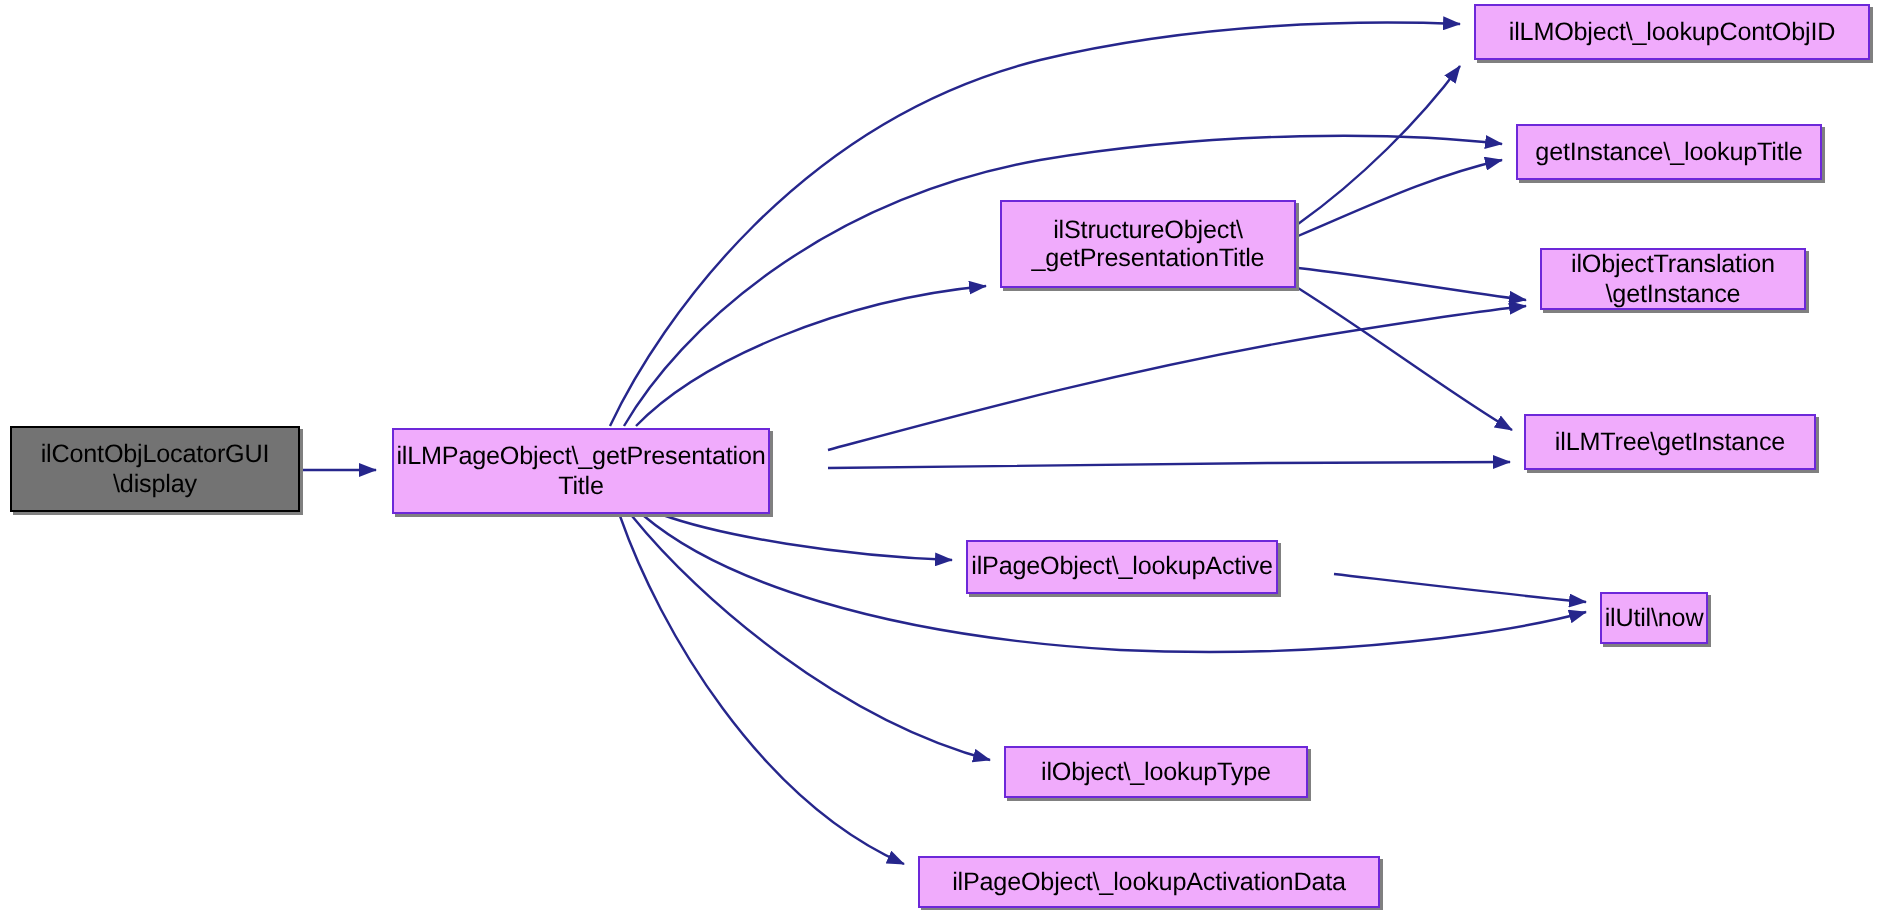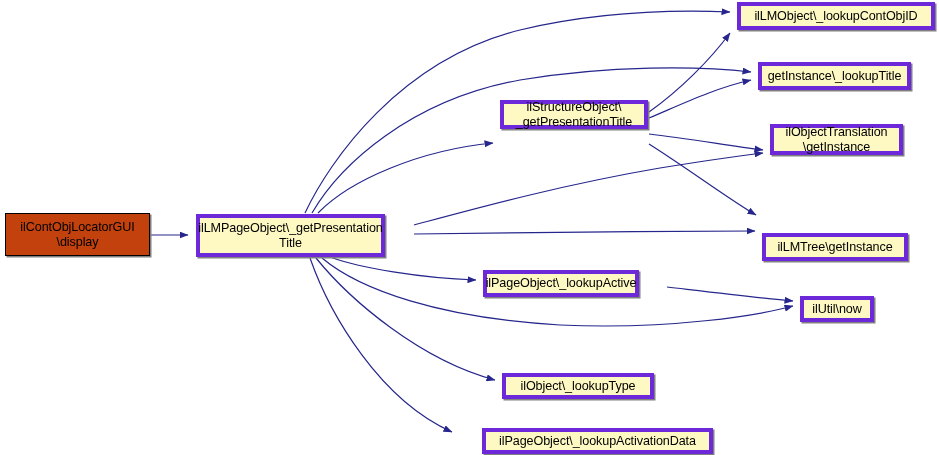--- a/index.html
+++ b/index.html
@@ -23,32 +23,32 @@
     height: 455px;
     pointer-events: none;
   }
   .node {
     position: absolute;
     box-sizing: border-box;
     display: flex;
     align-items: center;
     justify-content: center;
     text-align: center;
-    background: #fef9c3;
-    border: 4px solid #6d28d9;
+    background: #f0abfc;
+    border: 1px solid #6d28d9;
     box-shadow: 1.5px 1.5px 0 0 #808080;
     color: #000000;
     font-size: 12.6px;
     line-height: 14.5px;
     letter-spacing: -0.1px;
     white-space: pre-line;
     z-index: 2;
   }
   .node.root {
-    background: #c2410c;
+    background: #737373;
     border: 1px solid #000000;
   }
   .node-label {
     display: block;
     padding: 0 4px;
     white-space: pre-line;
   }
 </style>
 </head>
 <body>
@@ -78,26 +78,26 @@
         <path d="M649,144 C690,170 730,200 756,215" fill="none" stroke="#26268c" stroke-width="1.2" marker-end="url(#arrowhead)"></path>
         <path d="M667,287 C710,292 760,298 793,301" fill="none" stroke="#26268c" stroke-width="1.2" marker-end="url(#arrowhead)"></path>
       </g>
   </svg>
 
   <div id="nodes">
       <div class="node root" style="left: 5px; top: 213px; width: 145px; height: 43px;"><span class="node-label">ilContObjLocatorGUI
 \display</span></div>
       <div class="node" style="left: 196px; top: 214px; width: 189px; height: 43px;"><span class="node-label">ilLMPageObject\_getPresentation
 Title</span></div>
-      <div class="node" style="left: 500px; top: 100px; width: 148px; height: 29px;"><span class="node-label">ilStructureObject\
+      <div class="node" style="left: 500px; top: 100px; width: 148px; height: 44px;"><span class="node-label">ilStructureObject\
 _getPresentationTitle</span></div>
       <div class="node" style="left: 737px; top: 2px; width: 198px; height: 28px;"><span class="node-label">ilLMObject\_lookupContObjID</span></div>
       <div class="node" style="left: 758px; top: 62px; width: 153px; height: 28px;"><span class="node-label">getInstance\_lookupTitle</span></div>
       <div class="node" style="left: 770px; top: 124px; width: 133px; height: 31px;"><span class="node-label">ilObjectTranslation
 \getInstance</span></div>
-      <div class="node" style="left: 762px; top: 233px; width: 146px; height: 28px;"><span class="node-label">ilLMTree\getInstance</span></div>
+      <div class="node" style="left: 762px; top: 207px; width: 146px; height: 28px;"><span class="node-label">ilLMTree\getInstance</span></div>
       <div class="node" style="left: 483px; top: 270px; width: 156px; height: 27px;"><span class="node-label">ilPageObject\_lookupActive</span></div>
-      <div class="node" style="left: 800px; top: 296px; width: 74px; height: 26px;"><span class="node-label">ilUtil\now</span></div>
+      <div class="node" style="left: 800px; top: 296px; width: 54px; height: 26px;"><span class="node-label">ilUtil\now</span></div>
       <div class="node" style="left: 502px; top: 373px; width: 152px; height: 26px;"><span class="node-label">ilObject\_lookupType</span></div>
-      <div class="node" style="left: 482px; top: 428px; width: 231px; height: 26px;"><span class="node-label">ilPageObject\_lookupActivationData</span></div>
+      <div class="node" style="left: 459px; top: 428px; width: 231px; height: 26px;"><span class="node-label">ilPageObject\_lookupActivationData</span></div>
     </div>
 
 </div>
 
 </body></html>

